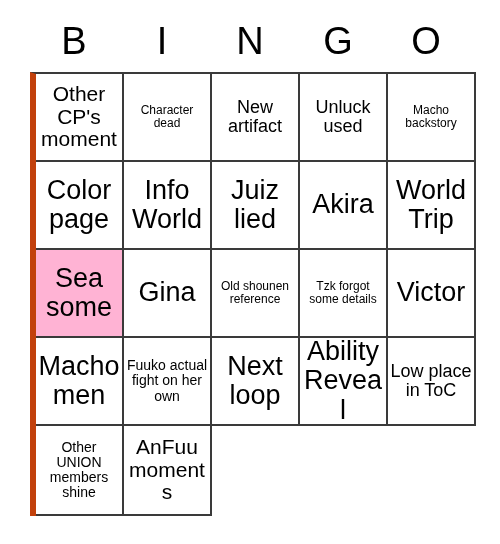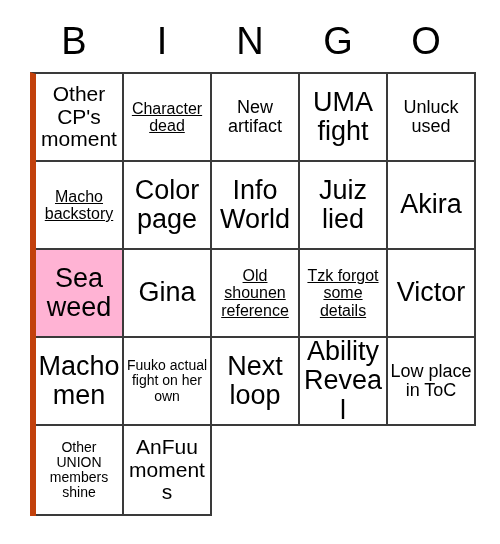--- a/index.html
+++ b/index.html
@@ -72,21 +72,21 @@
     display: block;
     width: 100%;
     line-height: 1.08;
     word-wrap: break-word;
     hyphens: none;
   }
   
   .fs-xl .txt { font-size: 27px; }
   .fs-lg .txt { font-size: 18px; }
   .fs-md .txt { font-size: 21px; }
-  .fs-sm .txt { font-size: 16px; text-decoration: underline; }
+  .fs-sm .txt { font-size: 12px; }
   .fs-xs .txt { font-size: 14px; }
 
   .marked {
     background: #ffb3d4;
   }
 </style>
 </head>
 <body>
 
 <div id="card">
@@ -102,43 +102,43 @@
   <div id="grid">
       <div class="cell fs-md">
         <span class="txt">Other CP's moment</span>
       </div>
       <div class="cell fs-sm">
         <span class="txt">Character dead</span>
       </div>
       <div class="cell fs-lg">
         <span class="txt">New artifact</span>
       </div>
-      <div class="cell fs-xl">
-        <span class="txt">UMA fight</span>
-      </div>
       <div class="cell fs-lg">
         <span class="txt">Unluck used</span>
       </div>
       <div class="cell fs-sm">
         <span class="txt">Macho backstory</span>
       </div>
       <div class="cell fs-xl">
         <span class="txt">Color page</span>
       </div>
       <div class="cell fs-xl">
         <span class="txt">Info World</span>
       </div>
       <div class="cell fs-xl">
         <span class="txt">Juiz lied</span>
       </div>
       <div class="cell fs-xl">
         <span class="txt">Akira</span>
       </div>
+      <div class="cell fs-xl">
+        <span class="txt">World Trip</span>
+      </div>
       <div class="cell fs-xl marked">
-        <span class="txt">Sea weed</span>
+        <span class="txt">Sea some</span>
       </div>
       <div class="cell fs-xl">
         <span class="txt">Gina</span>
       </div>
       <div class="cell fs-sm">
         <span class="txt">Old shounen reference</span>
       </div>
       <div class="cell fs-sm">
         <span class="txt">Tzk forgot some details</span>
       </div>

